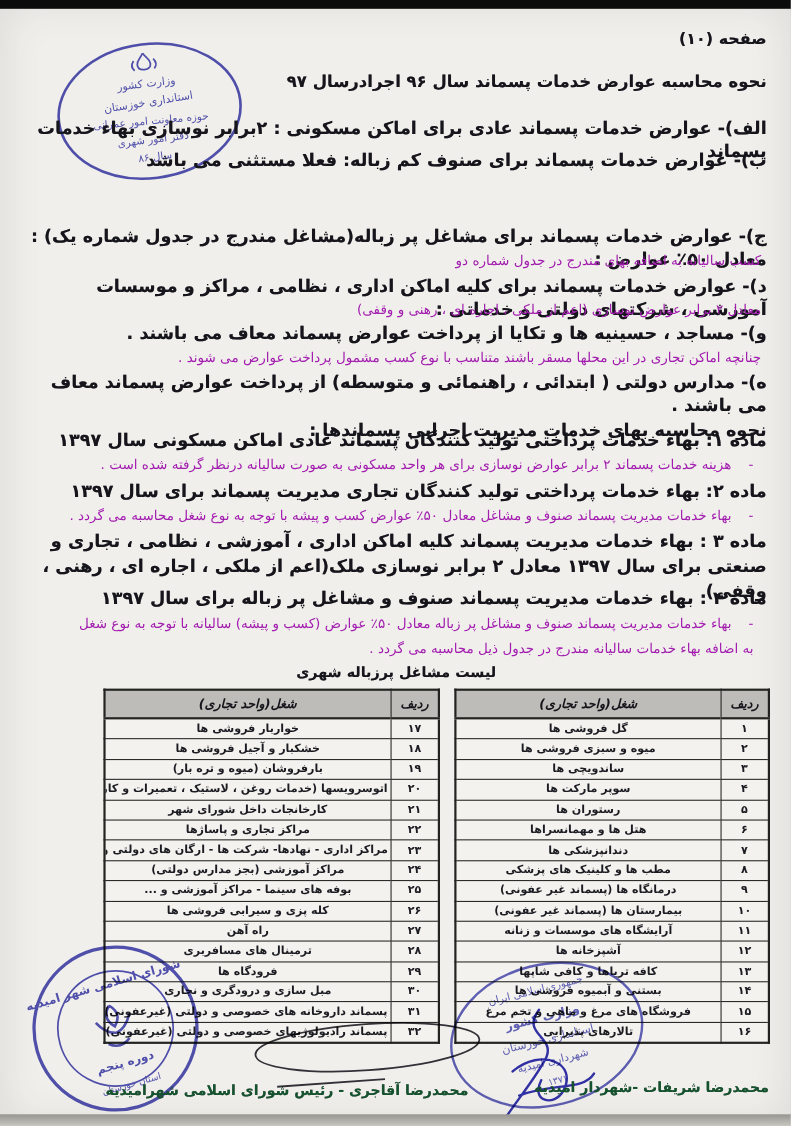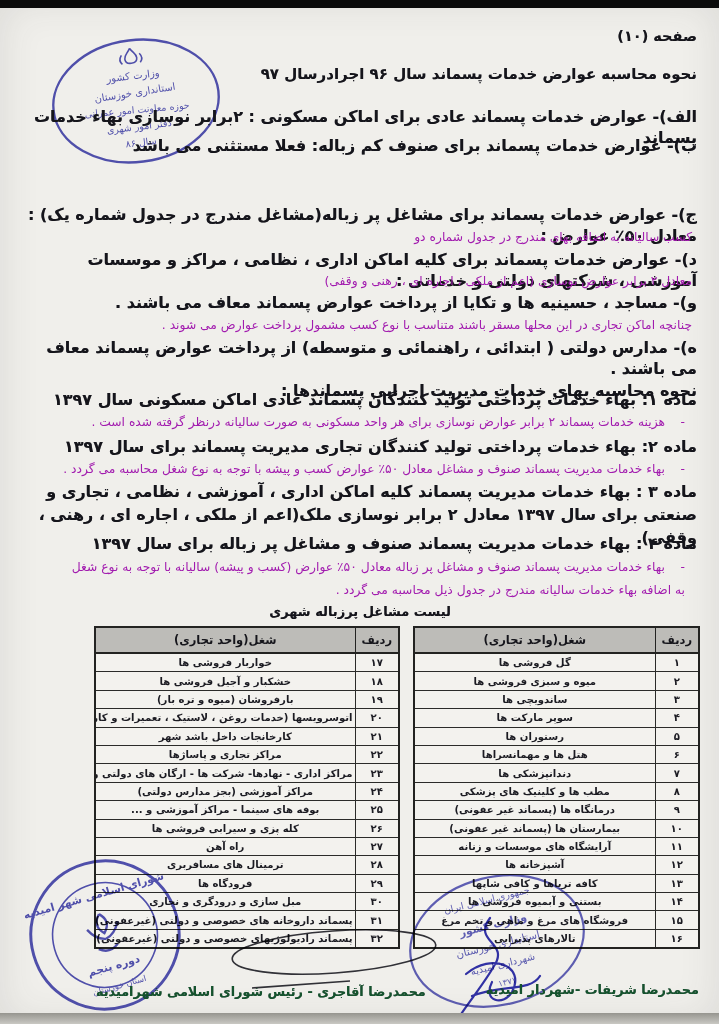--- a/index.html
+++ b/index.html
@@ -25,21 +25,21 @@
   .table-title{position:absolute;top:604px;right:268px;font-size:13px;}
   
   .tables{position:absolute;top:626px;right:19px;width:606px;display:flex;gap:13px;}
   table.jobs{border-collapse:collapse;border:2.6px solid #232321;background:#f3f2ee;
     table-layout:fixed;}
   table.jobs.t-right{width:287px;}
   table.jobs.t-left{width:306px;}
   table.jobs th{
     background:var(--table-header-bg,#bdbcb8);
     border:1.4px solid #232321;border-bottom:2.4px solid #232321;
-    height:24px;font-size:11.5px;font-weight:bold;color:#15151b;padding:0;
+    height:24px;font-size:11.5px;font-weight:bold;color:#15151b;padding:0;font-style:italic;
   }
   table.jobs td{
     border:1.2px solid #2b2b29;height:17.4px;padding:0 2px;
     font-size:10.1px;font-weight:bold;color:#1b1b22;text-align:center;
     white-space:nowrap;overflow:hidden;
   }
   .col-num{width:44px;}
   td.c-num{border-left-width:2px;margin-left:12px;}
   th.h-num{border-left-width:2px;}
   
@@ -195,21 +195,21 @@
           <tr>
           <td class="c-num">۱۹</td>
           <td class="c-job">بارفروشان (میوه و تره بار)</td>
         </tr>
           <tr>
           <td class="c-num">۲۰</td>
           <td class="c-job">اتوسرویسها (خدمات روغن ، لاستیک ، تعمیرات و کارواش)</td>
         </tr>
           <tr>
           <td class="c-num">۲۱</td>
-          <td class="c-job">کارخانجات داخل باشد شهر</td>
+          <td class="c-job">کارخانجات داخل شورای شهر</td>
         </tr>
           <tr>
           <td class="c-num">۲۲</td>
           <td class="c-job">مراکز تجاری و پاساژها</td>
         </tr>
           <tr>
           <td class="c-num">۲۳</td>
           <td class="c-job">مراکز اداری - نهادها- شرکت ها - ارگان های دولتی و غیردولتی</td>
         </tr>
           <tr>

